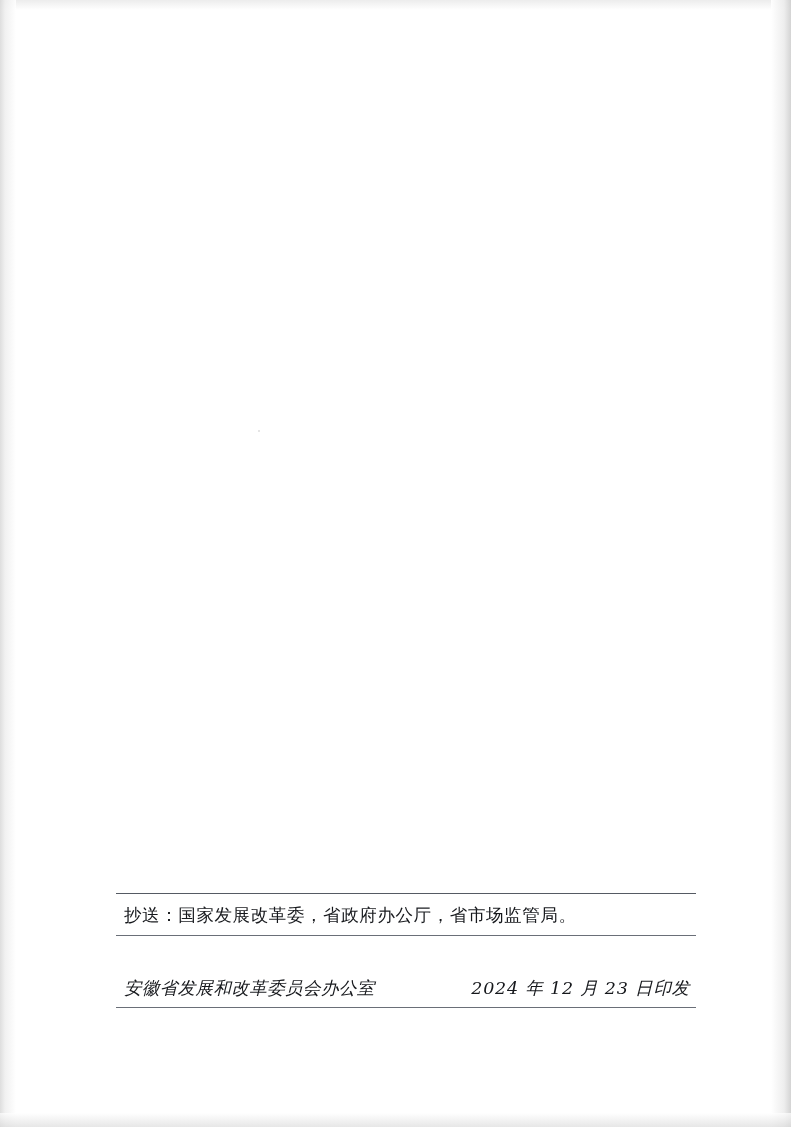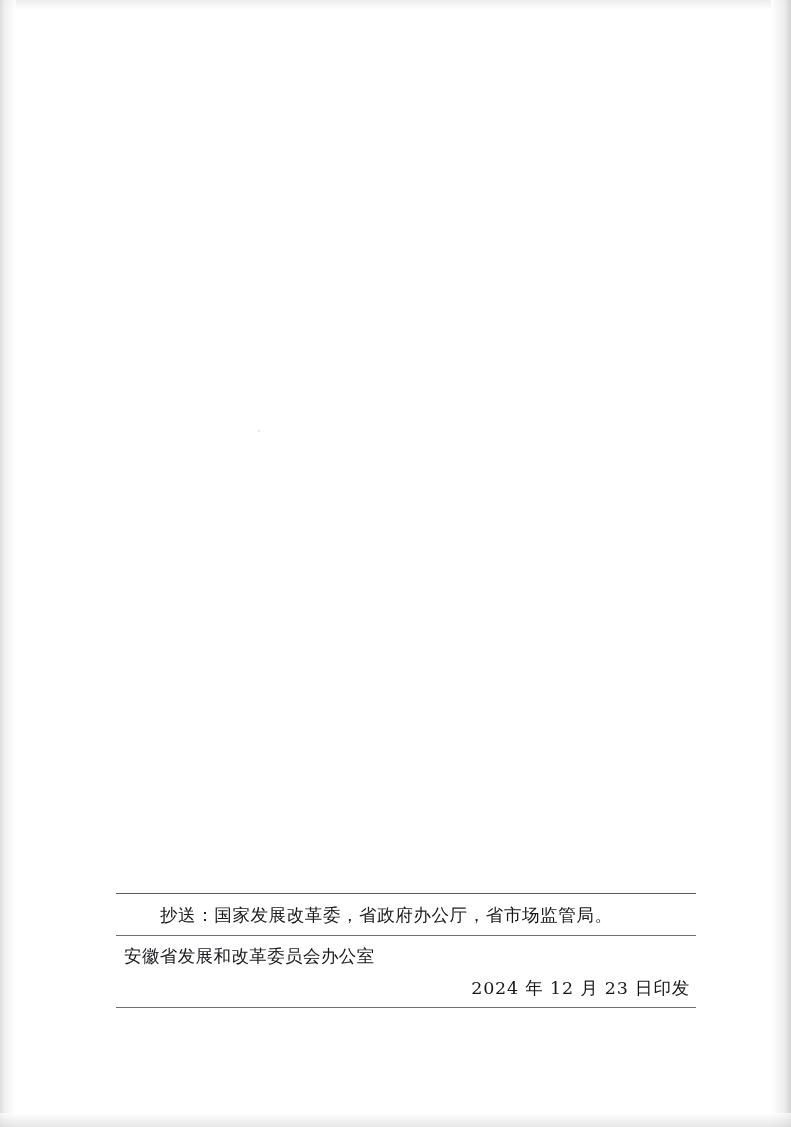--- a/index.html
+++ b/index.html
@@ -80,37 +80,37 @@
   .rule.thin {
     background: #6a6f78;
   }
 
   .footer-row {
     display: flex;
     align-items: baseline;
     justify-content: space-between;
     padding: 9px 4px 8px 8px;
     box-sizing: border-box;
-    margin-left: 36px;
   }
 
   .cc-line {
     font-size: 17.5px;
     letter-spacing: 0.6px;
     color: #16181c;
     white-space: nowrap;
     font-family: "DejaVu Serif", "Liberation Serif", serif;
   }
 
   .issuer-row {
     display: flex;
-    align-items: flex-start;
+    align-items: flex-end;
     justify-content: space-between;
     padding: 8px 6px 7px 8px;
     box-sizing: border-box;
+    font-style: italic;
   }
 
   .issuer-name {
     font-size: 17.5px;
     letter-spacing: 0.4px;
     color: #16181c;
   }
 
   .issue-date {
     font-size: 17.5px;

